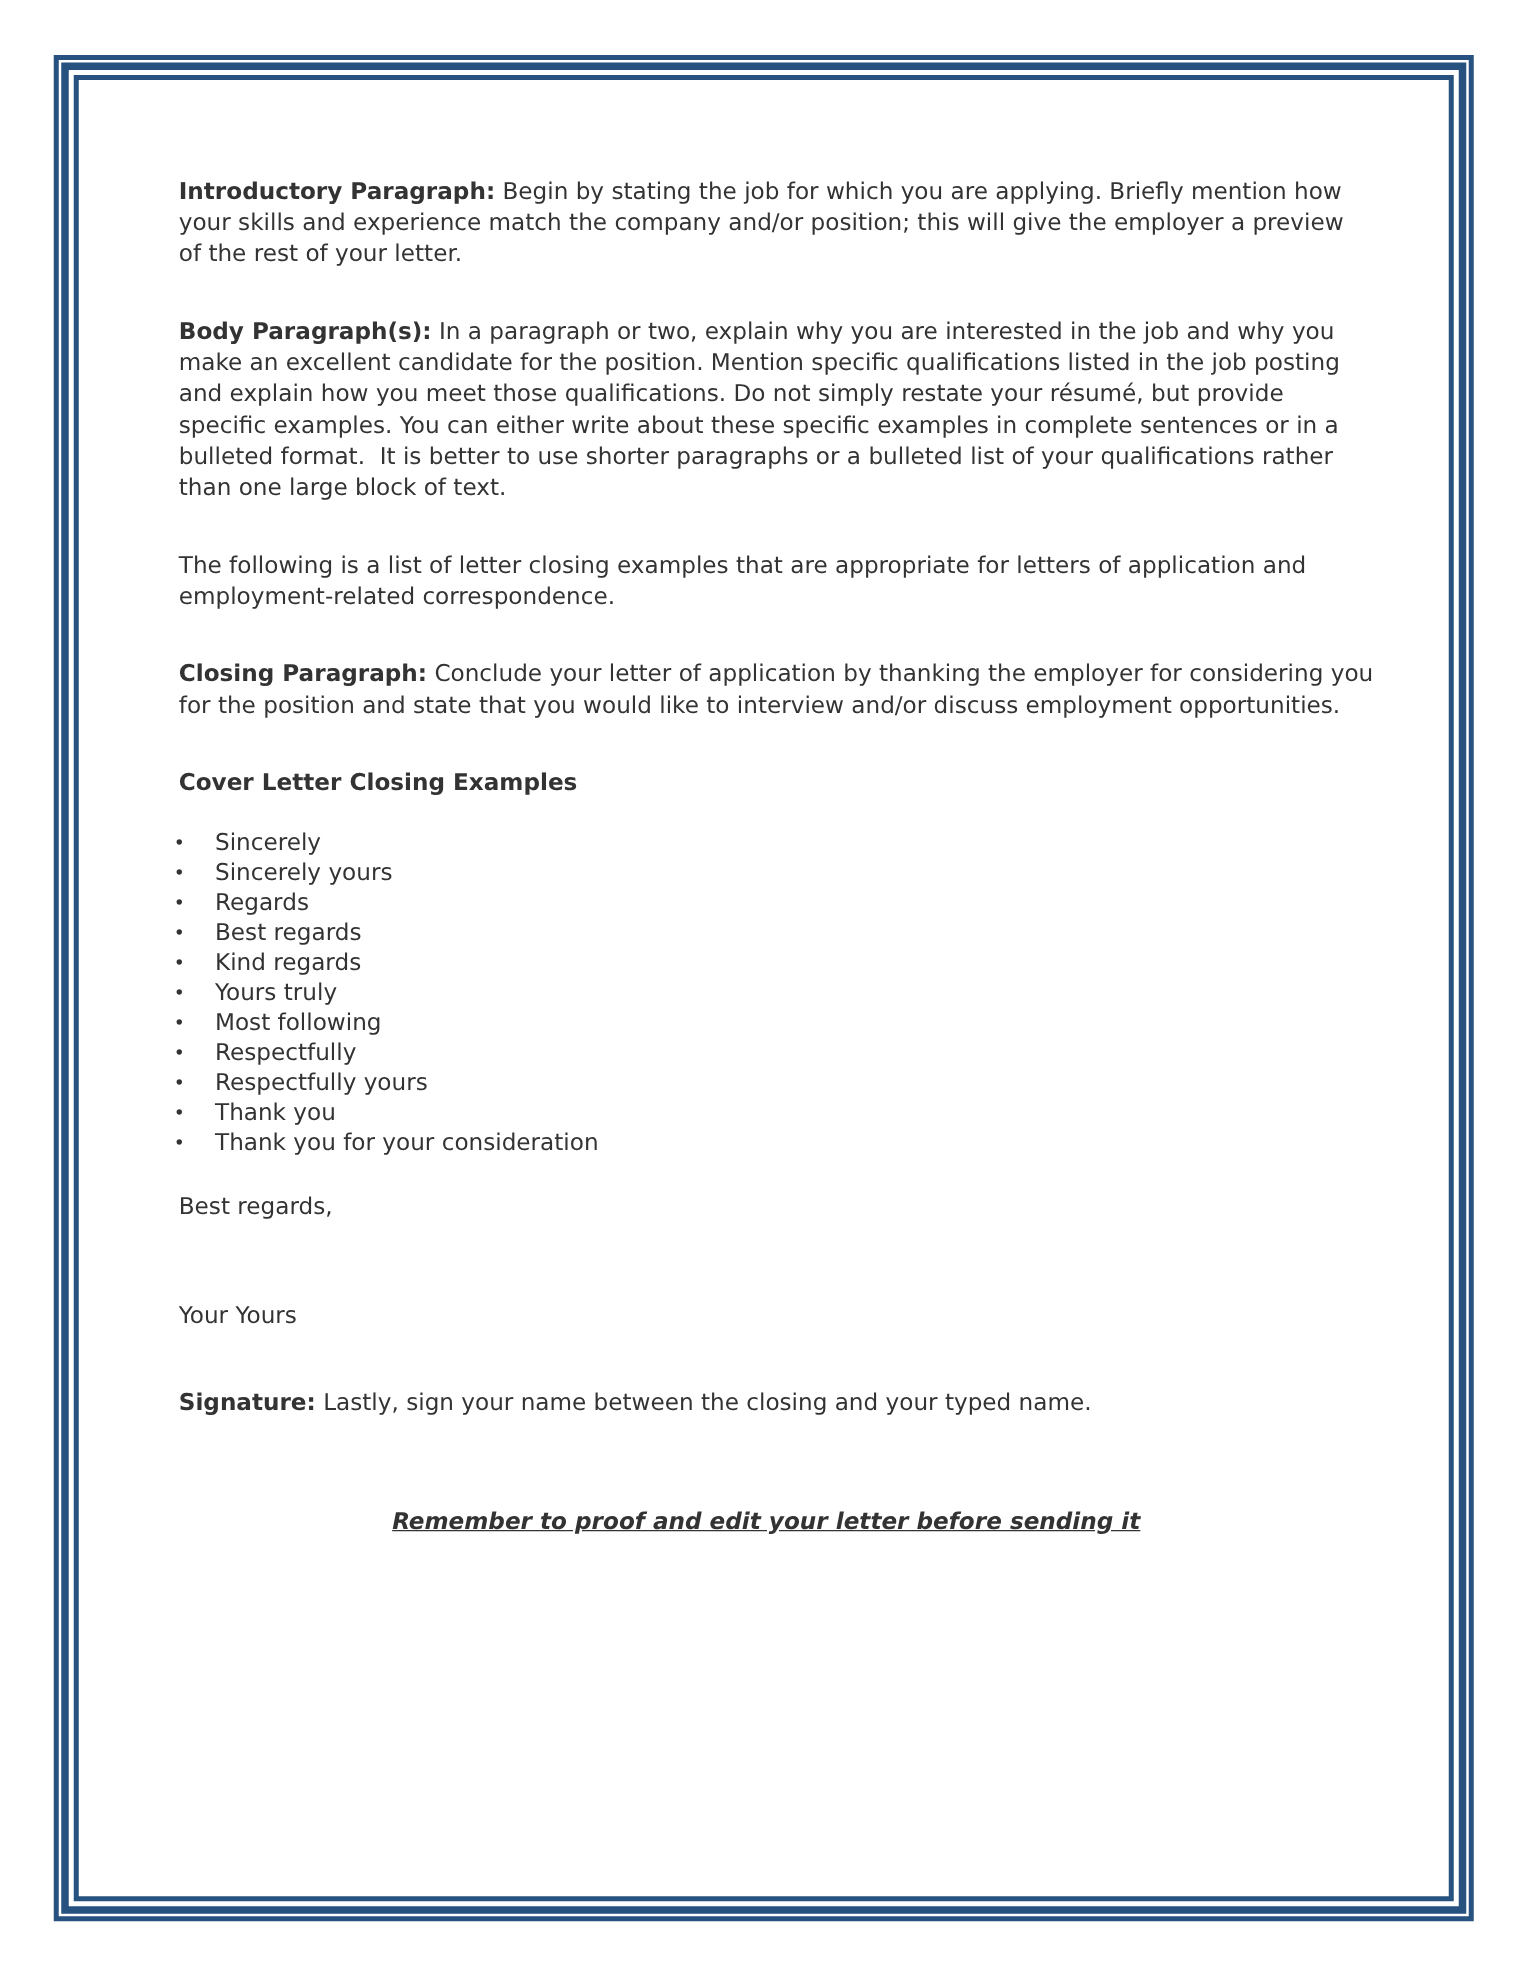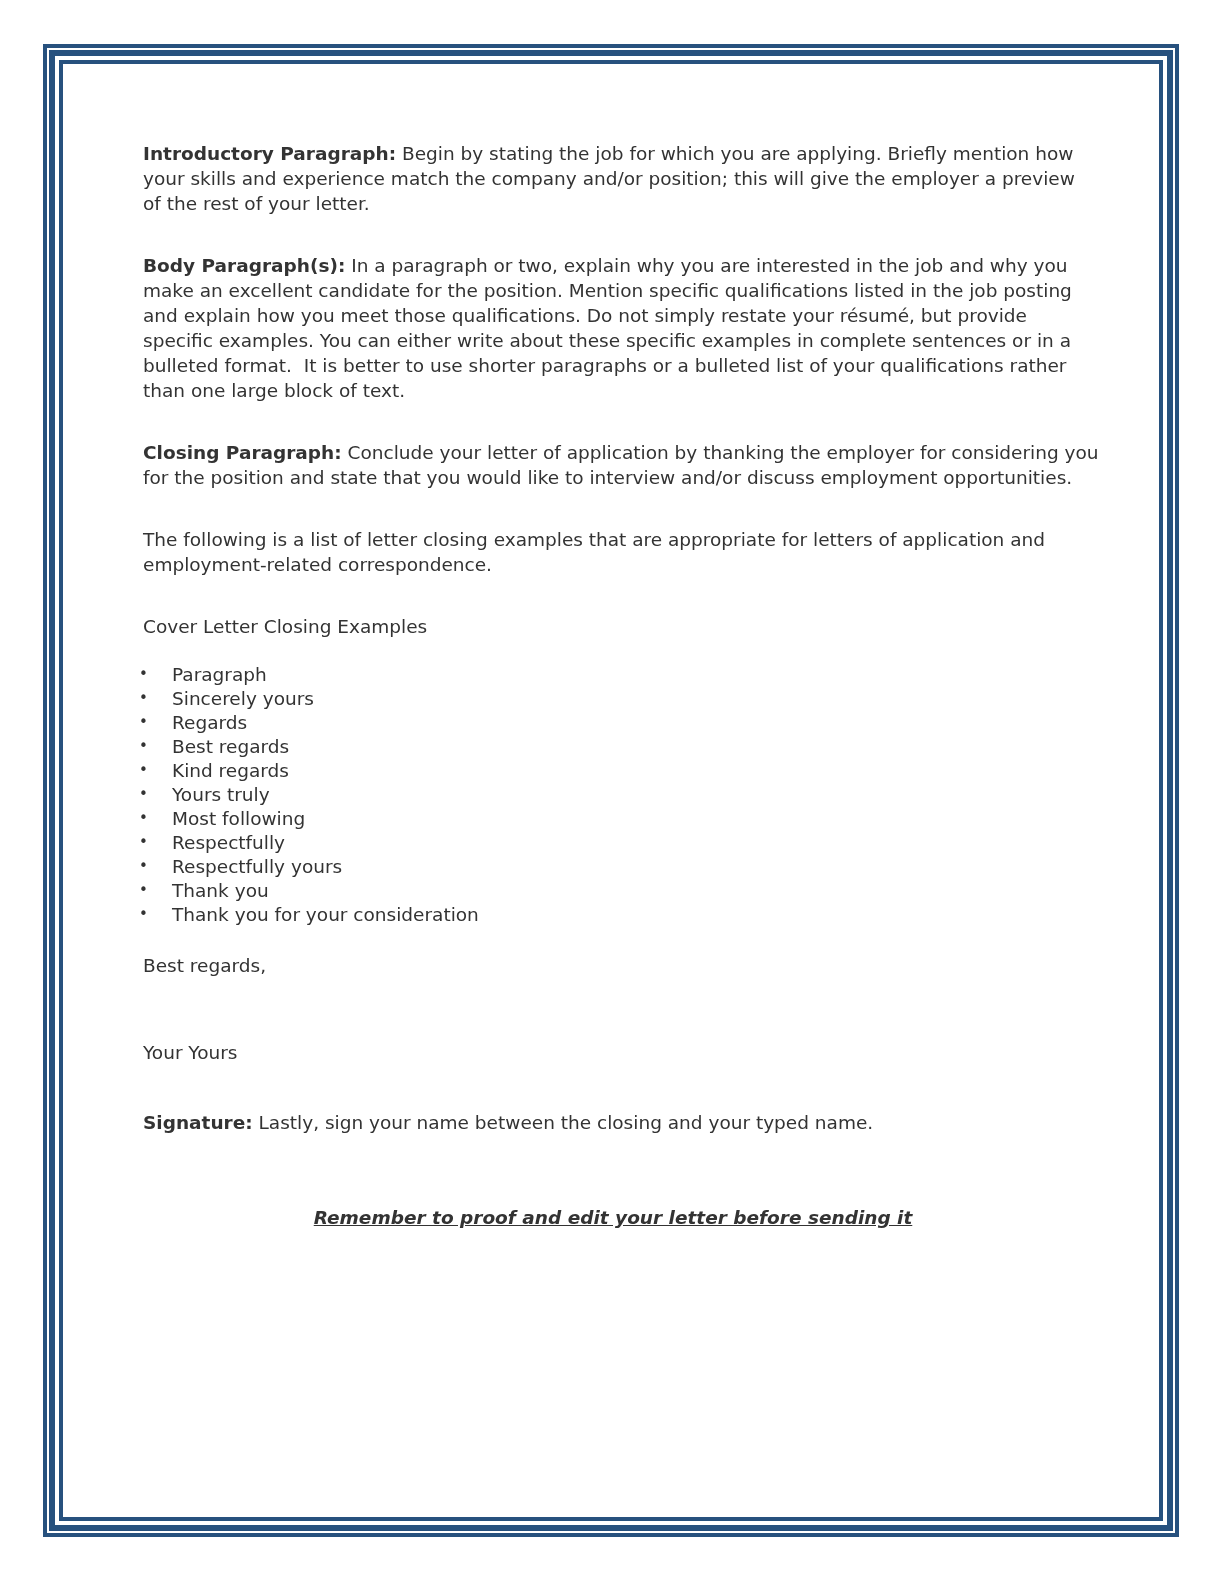--- a/index.html
+++ b/index.html
@@ -28,21 +28,21 @@
     overflow: hidden;
   }
   .para {
     font-size: 18.5px;
     line-height: 25px;
     white-space: pre-wrap;
     max-width: 1008px;
     margin: 0 0 37px 0;
   }
   .para strong { font-weight: bold; }
-  .examples-heading { font-weight: normal; margin-bottom: 24px; }
+  .examples-heading { font-weight: bold; margin-bottom: 24px; }
   ul.closing-list { list-style: none; margin: 0 0 26px 0; padding: 0; }
   ul.closing-list li {
     font-size: 18.5px;
     line-height: 24px;
     position: relative;
     padding-left: 29px;
   }
   ul.closing-list .bullet {
     position: absolute; left: -4px; top: -1px;
     font-size: 15px; line-height: 24px;
@@ -74,30 +74,30 @@
 your skills and experience match the company and/or position; this will give the employer a preview
 of the rest of your letter.</span></p>
 
         <p class="para"><strong>Body Paragraph(s):</strong><span> In a paragraph or two, explain why you are interested in the job and why you
 make an excellent candidate for the position. Mention specific qualifications listed in the job posting
 and explain how you meet those qualifications. Do not simply restate your résumé, but provide
 specific examples. You can either write about these specific examples in complete sentences or in a
 bulleted format.  It is better to use shorter paragraphs or a bulleted list of your qualifications rather
 than one large block of text.</span></p>
 
+        <p class="para">The following is a list of letter closing examples that are appropriate for letters of application and
+employment-related correspondence.</p>
+
         <p class="para"><strong>Closing Paragraph:</strong><span> Conclude your letter of application by thanking the employer for considering you
 for the position and state that you would like to interview and/or discuss employment opportunities.</span></p>
-
-        <p class="para">The following is a list of letter closing examples that are appropriate for letters of application and
-employment-related correspondence.</p>
 
         <p class="para examples-heading">Cover Letter Closing Examples</p>
 
         <ul class="closing-list">
-          <li><span class="bullet">•</span><span>Paragraph</span></li>
+          <li><span class="bullet">•</span><span>Sincerely</span></li>
           <li><span class="bullet">•</span><span>Sincerely yours</span></li>
           <li><span class="bullet">•</span><span>Regards</span></li>
           <li><span class="bullet">•</span><span>Best regards</span></li>
           <li><span class="bullet">•</span><span>Kind regards</span></li>
           <li><span class="bullet">•</span><span>Yours truly</span></li>
           <li><span class="bullet">•</span><span>Most following</span></li>
           <li><span class="bullet">•</span><span>Respectfully</span></li>
           <li><span class="bullet">•</span><span>Respectfully yours</span></li>
           <li><span class="bullet">•</span><span>Thank you</span></li>
           <li><span class="bullet">•</span><span>Thank you for your consideration</span></li>

